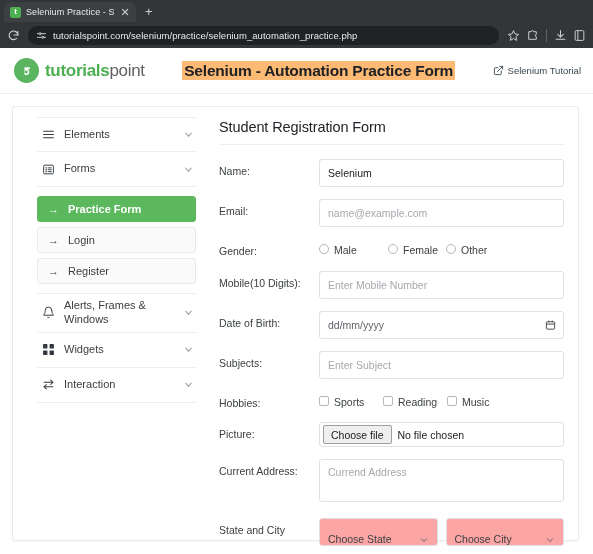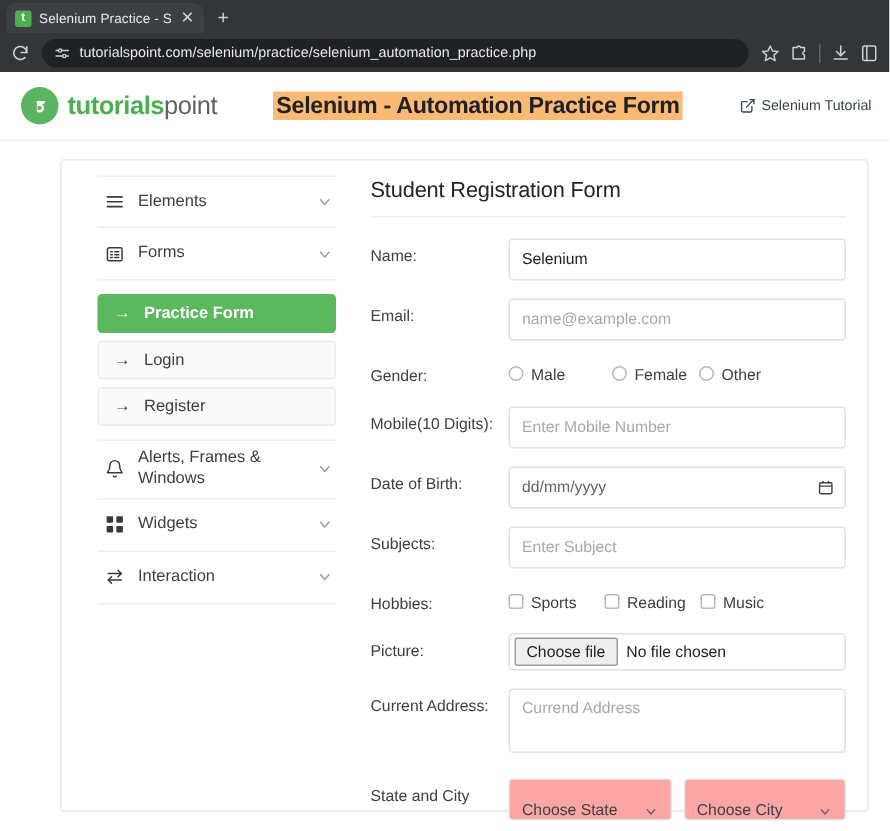--- a/index.html
+++ b/index.html
@@ -82,21 +82,21 @@
     font-weight: bold; letter-spacing: -.2px;
   }
   .page-heading span { background: #fdba74; padding: 1px 2px; }
 
   .tutorial-link {
     flex: 0 0 auto; display: flex; align-items: center; gap: 4px;
     font-size: 9.5px; color: #37474f; cursor: pointer; white-space: nowrap;
   }
 
   
-  .content-wrap { padding: 12px 14px 12px 12px; height: calc(100% - 47px); margin-left: 28px; }
+  .content-wrap { padding: 12px 14px 12px 12px; height: calc(100% - 47px); }
   .card {
     background: #ffffff; border: 1px solid #e8eaed; border-radius: 3px;
     height: 100%; display: flex; padding: 10px 0 0 0;
     box-shadow: 0 1px 2px rgba(0,0,0,.04);
   }
 
   
   .sidebar { width: 193px; flex: 0 0 193px; padding: 0 10px 0 24px; }
   .side-group {
     border-bottom: 1px solid #eceff1; display: flex; align-items: center;
@@ -117,21 +117,21 @@
     background: #5cb85c; border-color: #5cb85c; color: #ffffff; font-weight: bold;
   }
   .subarrow { font-size: 11px; line-height: 1; }
 
   
   .form-area { flex: 1 1 auto; padding: 2px 14px 0 13px; min-width: 0; }
   .form-title {
     font-size: 14.5px; color: #212529; padding-bottom: 9px;
     border-bottom: 1px solid #eceff1; margin-bottom: 14px; letter-spacing: -.1px;
   }
-  .frow { display: flex; align-items: flex-start; margin-bottom: 12px; }
+  .frow { display: flex; align-items: flex-start; margin-bottom: 12px; gap: 8px; }
   .flabel {
     width: 92px; flex: 0 0 92px; font-size: 10.5px; color: #3c4043;
     padding-top: 6px; line-height: 1.3;
   }
   .fctrl { flex: 1 1 auto; min-width: 0; }
 
   .inp {
     width: 100%; height: 28px; border: 1px solid #dfe1e5; border-radius: 3px;
     background: #fff; font-size: 10.5px; color: #202124; padding: 0 8px;
     font-family: "Liberation Sans", sans-serif;

